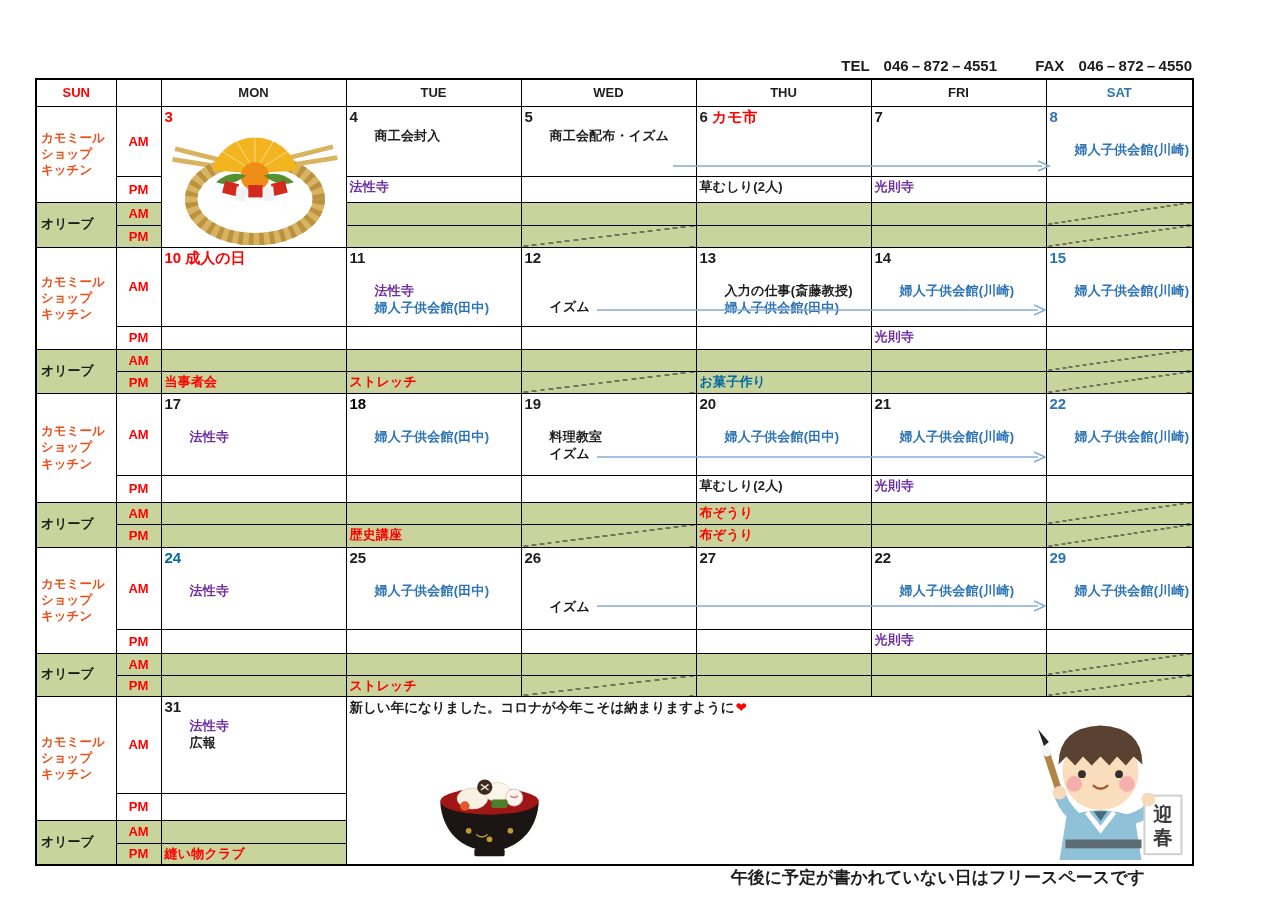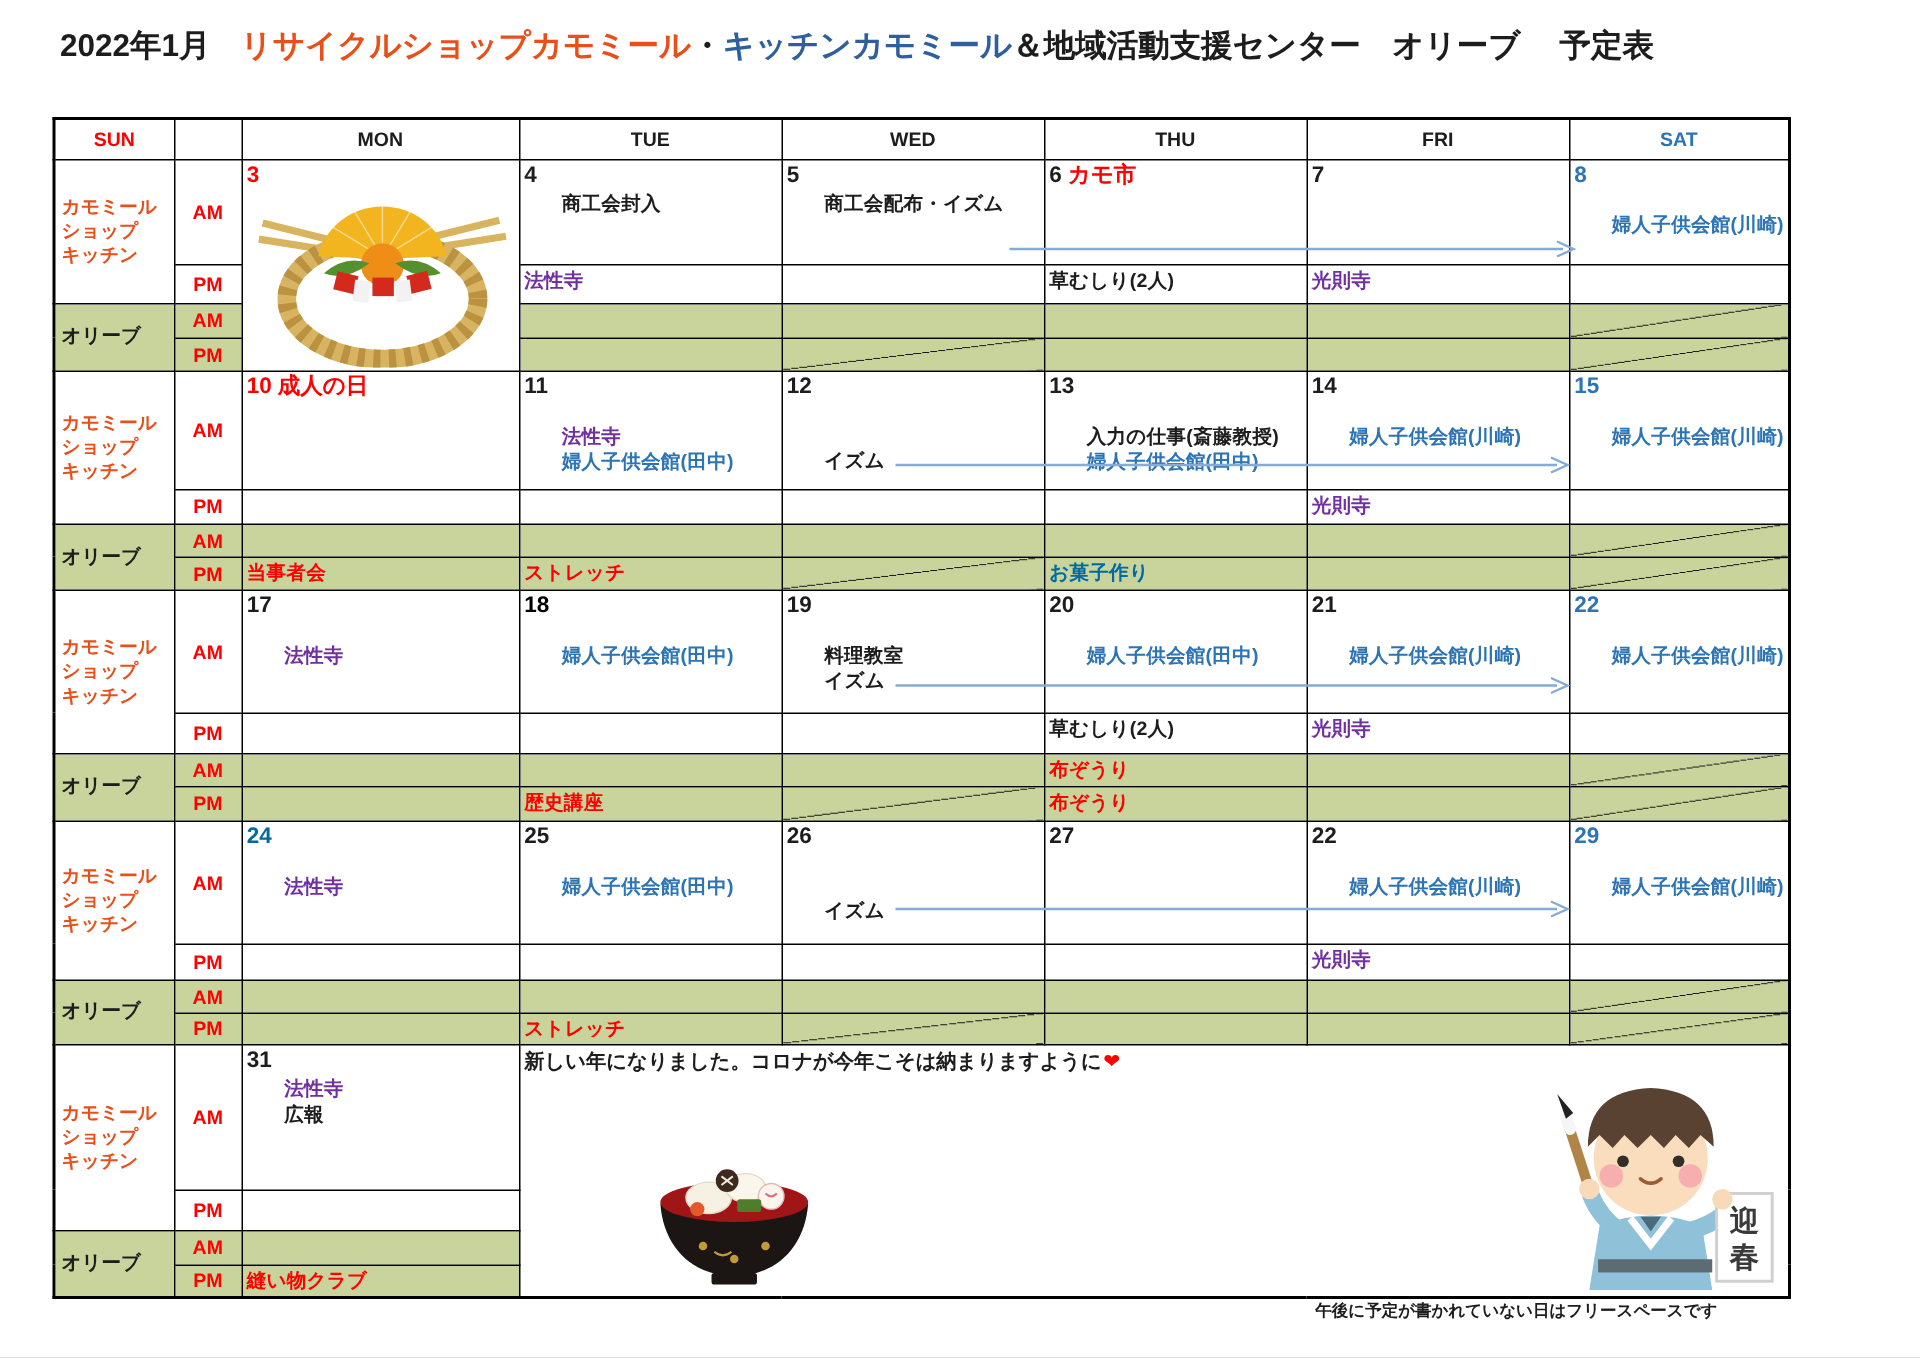--- a/index.html
+++ b/index.html
@@ -41,31 +41,34 @@
 
   td.message-cell{background:#fff;position:relative;}
   .msg-wrap{position:relative;height:165px;}
   .msg-text{font-size:13.5px;font-weight:bold;color:var(--black);padding-top:1px;}
   .msg-heart{margin-left:1px;}
   .ozoni{position:absolute;left:82px;top:74px;}
   .boy{position:absolute;right:2px;top:4px;}
 
   svg.sched-arrow{position:absolute;overflow:visible;}
 
-  .footer-note{position:absolute;top:866px;left:0;width:1145px;text-align:right;font-size:11px;font-weight:bold;color:var(--black);}
+  .footer-note{position:absolute;top:866px;left:0;width:1145px;text-align:right;font-size:17px;font-weight:bold;color:var(--black);}
 </style>
 </head>
 <body>
 
 <div class="page">
 
-  <h1 class="title">
-    <span class="t-month">2022年1月</span><span style="color: rgb(232, 80, 26);">リサイクルショップカモミール</span><span>・</span><span style="color: rgb(47, 95, 158);">キッチンカモミール</span><span>＆地域活動支援センター　オリーブ</span><span class="t-sheet">予定表</span>
-  </h1>
-
+
+  <div class="contact">
+    <span>TEL</span>
+    <span>046－872－4551</span>
+    <span class="gap">FAX</span>
+    <span>046－872－4550</span>
+  </div>
 
   <table class="cal">
     <colgroup>
       <col style="width:80px">
         <col style="width:45px">
         <col style="width:185px">
         <col style="width:175px">
       <col style="width:175px">
         <col style="width:175px">
         <col style="width:175px">

